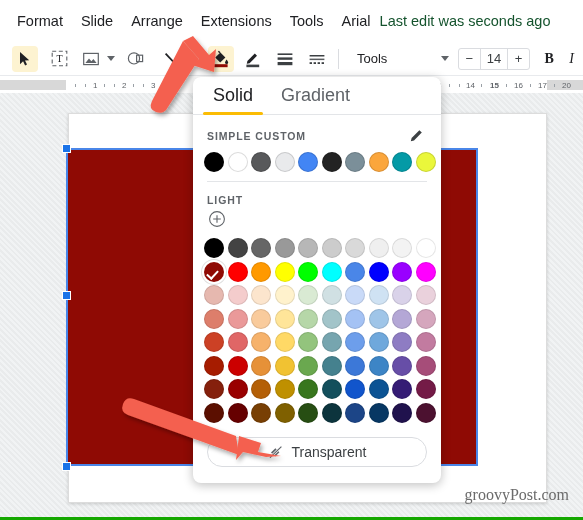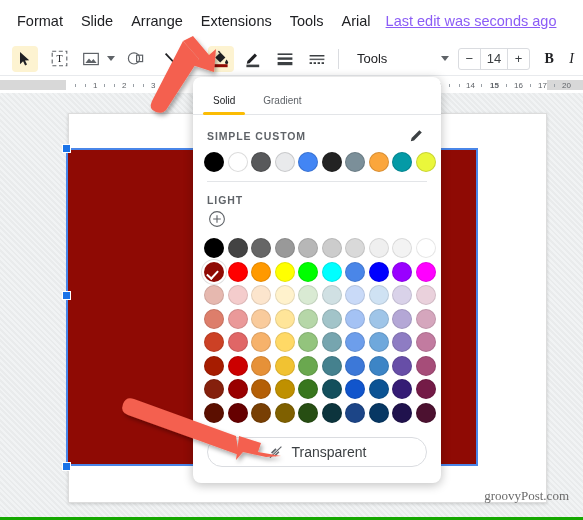--- a/index.html
+++ b/index.html
@@ -28,23 +28,22 @@
   .menu-item {
     font-size: 14.5px;
     color: #202124;
     padding: 4px 9px;
     white-space: nowrap;
     cursor: pointer;
     border-radius: 4px;
   }
   .last-edit {
     font-size: 14.5px;
-    color: #8b5cf6;
-    text-decoration: underline;
-    margin-left: 6px;
+    color: #14532d;
+    margin-left: 0;
     white-space: nowrap;
     cursor: pointer;
   }
 
   
   .toolbar {
     position: absolute; left: 0; top: 42px;
     width: 583px; height: 34px;
     background: #ffffff;
     display: flex; align-items: center;
@@ -160,21 +159,21 @@
     box-shadow: 0 2px 10px 1px rgba(0,0,0,0.22);
     overflow: hidden;
   }
   .picker-tabs {
     display: flex; align-items: flex-end;
     height: 38px;
     border-bottom: 1px solid #e3e5e8;
     padding: 0 6px;
   }
   .ptab {
-    font-size: 10px; color: #5f6368;
+    font-size: 18px; color: #5f6368;
     padding: 0 14px 8px 14px;
     cursor: pointer;
     position: relative;
   }
   .ptab.active { color: #202124; }
   .ptab.active::after {
     content: "";
     position: absolute; left: 4px; right: 4px; bottom: -1px;
     height: 3px; background: #fbbc04; border-radius: 2px;
   }
@@ -246,21 +245,21 @@
     position: absolute; left: 0; top: 0;
     width: 583px; height: 520px;
     pointer-events: none;
   }
 
   
   .watermark {
     position: absolute;
     right: 14px; bottom: 16px;
     font-family: "Liberation Serif", serif;
-    font-size: 13px;
+    font-size: 16px;
     color: #6b6b6b;
   }
   .bottom-rule {
     position: absolute; left: 0; bottom: 0;
     width: 583px; height: 3px;
     background: #15a800;
   }
 </style>
 </head>
 <body>

